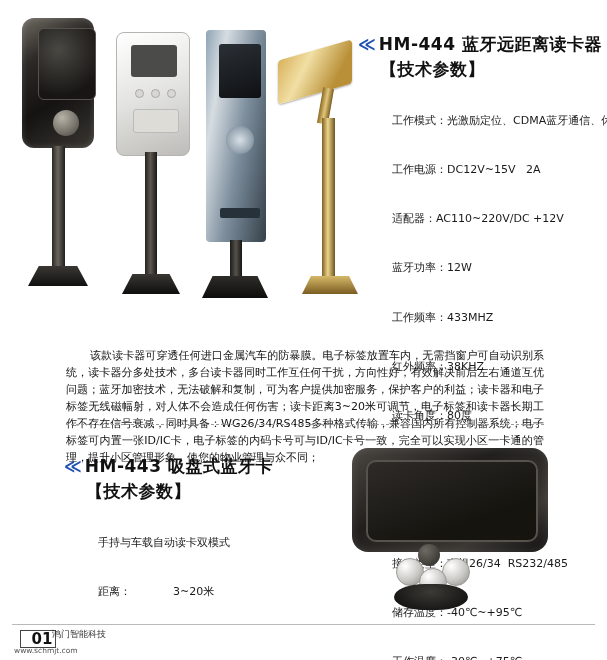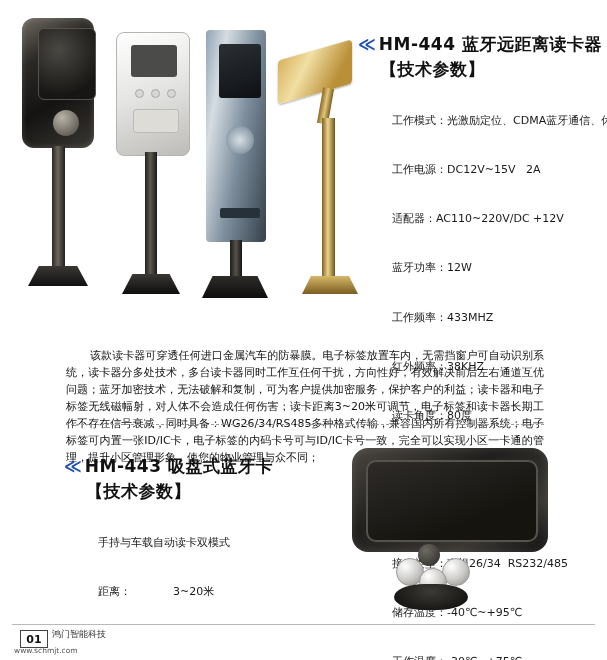--- a/index.html
+++ b/index.html
@@ -249,23 +249,24 @@
   .page-num-box {
     position: absolute;
     left: 20px;
     top: 630px;
     width: 26px;
     height: 16px;
     border: 1px solid #444;
     display: flex;
     align-items: center;
     justify-content: center;
-    font-size: 11px;
+    font-size: 15px;
     font-weight: bold;
     color: #111;
+    padding-left: 8px;
   }
   .footer-brand {
     position: absolute;
     left: 52px;
     top: 630px;
     font-size: 9px;
     color: #333;
     line-height: 9px;
   }
   .footer-url {

